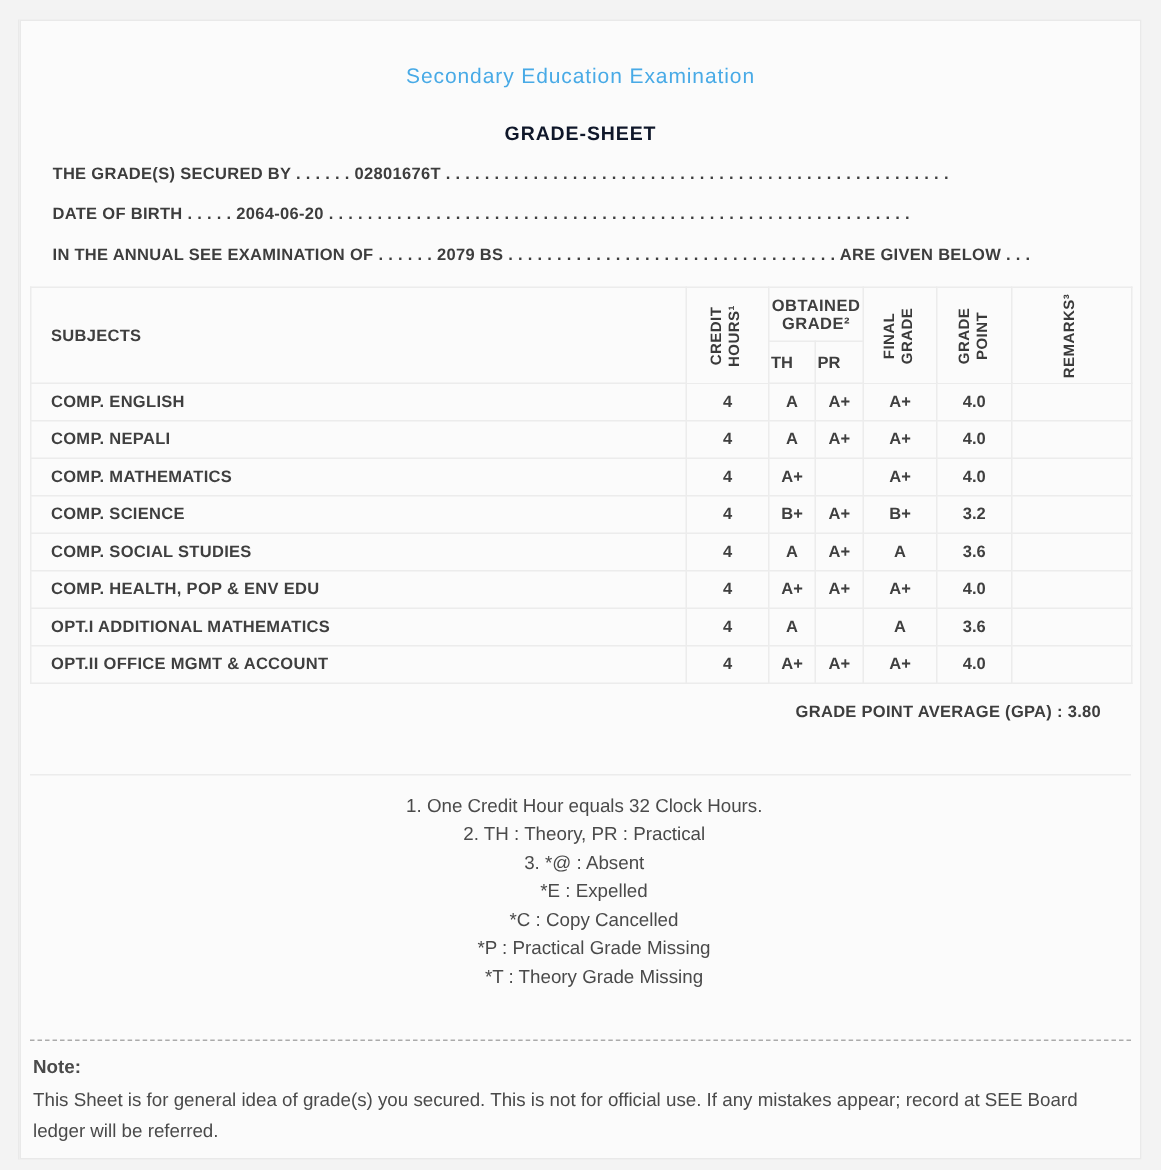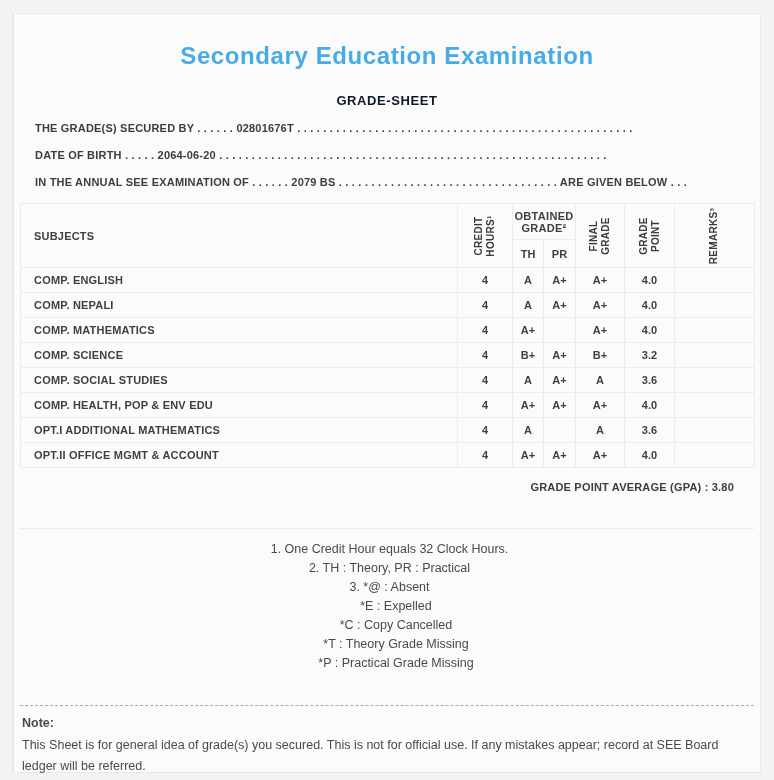--- a/index.html
+++ b/index.html
@@ -12,21 +12,21 @@
   }
   .card{
     position:absolute;left:13px;top:13px;width:748px;height:760px;
     box-sizing:border-box;background:#fbfbfb;border:1px solid #e9e9e9;
     box-shadow:-1px 0 0 rgba(0,0,0,0.04);
     padding:0 6px;
   }
   
   .title{
     margin-top:28px;text-align:center;
-    font-size:24px;font-weight:700;letter-spacing:0.6px;
+    font-size:14px;font-weight:400;letter-spacing:0.6px;
     color:#48aae6;
   }
   .subtitle{
     margin-top:23px;text-align:center;
     font-size:13px;font-weight:700;letter-spacing:0.6px;color:#0f172a;
   }
   
   .info{margin:14px 0 0 15px;}
   .info-line{
     margin:0 0 15px 0;font-size:11px;font-weight:700;color:#3d3d3d;
@@ -50,21 +50,21 @@
   tr.h1 th{height:36px;}
   tr.h2 th{height:28px;}
   th.subjects{text-align:left;padding-left:13px;font-size:11px;letter-spacing:0.2px;}
   th.vcell{position:relative;}
   .vwrap{position:absolute;inset:0;display:flex;align-items:center;justify-content:center;}
   .vtext{
     transform:rotate(-90deg);white-space:nowrap;text-align:center;
     font-size:10px;font-weight:700;line-height:12px;letter-spacing:0.3px;color:#3a3a3a;
   }
   th.obtained{text-align:center;font-size:10px;line-height:12px;letter-spacing:0.3px;}
-  th.sub{text-align:center;font-size:11px;}
+  th.sub{text-align:left;font-size:11px;}
   td{height:25px;text-align:center;}
   td.td-subject{text-align:left;padding-left:13px;letter-spacing:0.2px;}
   
   .summary{
     text-align:right;padding:13px 20px 0 0;border-bottom:1px solid #ececec;
     height:47px;box-sizing:content-box;
   }
   .gpa-line{font-size:11px;font-weight:700;letter-spacing:0.2px;margin:0;}
   .status-line{font-size:11px;font-weight:700;letter-spacing:0.2px;margin:13px 0 0 0;}
   
@@ -214,22 +214,22 @@
   <div class="summary">
     <p class="gpa-line">GRADE POINT AVERAGE (GPA) : 3.80</p>
   </div>
 
   <div class="footnotes">
     <p>1. One Credit Hour equals 32 Clock Hours.</p>
     <p>2. TH : Theory, PR : Practical</p>
     <p>3. *@ : Absent</p>
     <p class="sub">*E : Expelled</p>
     <p class="sub">*C : Copy Cancelled</p>
+    <p class="sub">*P : Practical Grade Missing</p>
     <p class="sub">*T : Theory Grade Missing</p>
-    <p class="sub">*P : Practical Grade Missing</p>
   </div>
 
   <div class="note">
     <p class="note-label">Note:</p>
     <p class="note-text">This Sheet is for general idea of grade(s) you secured. This is not for official use. If any mistakes appear; record at SEE Board ledger will be referred.</p>
   </div>
 
 </div>
 
 </body></html>

